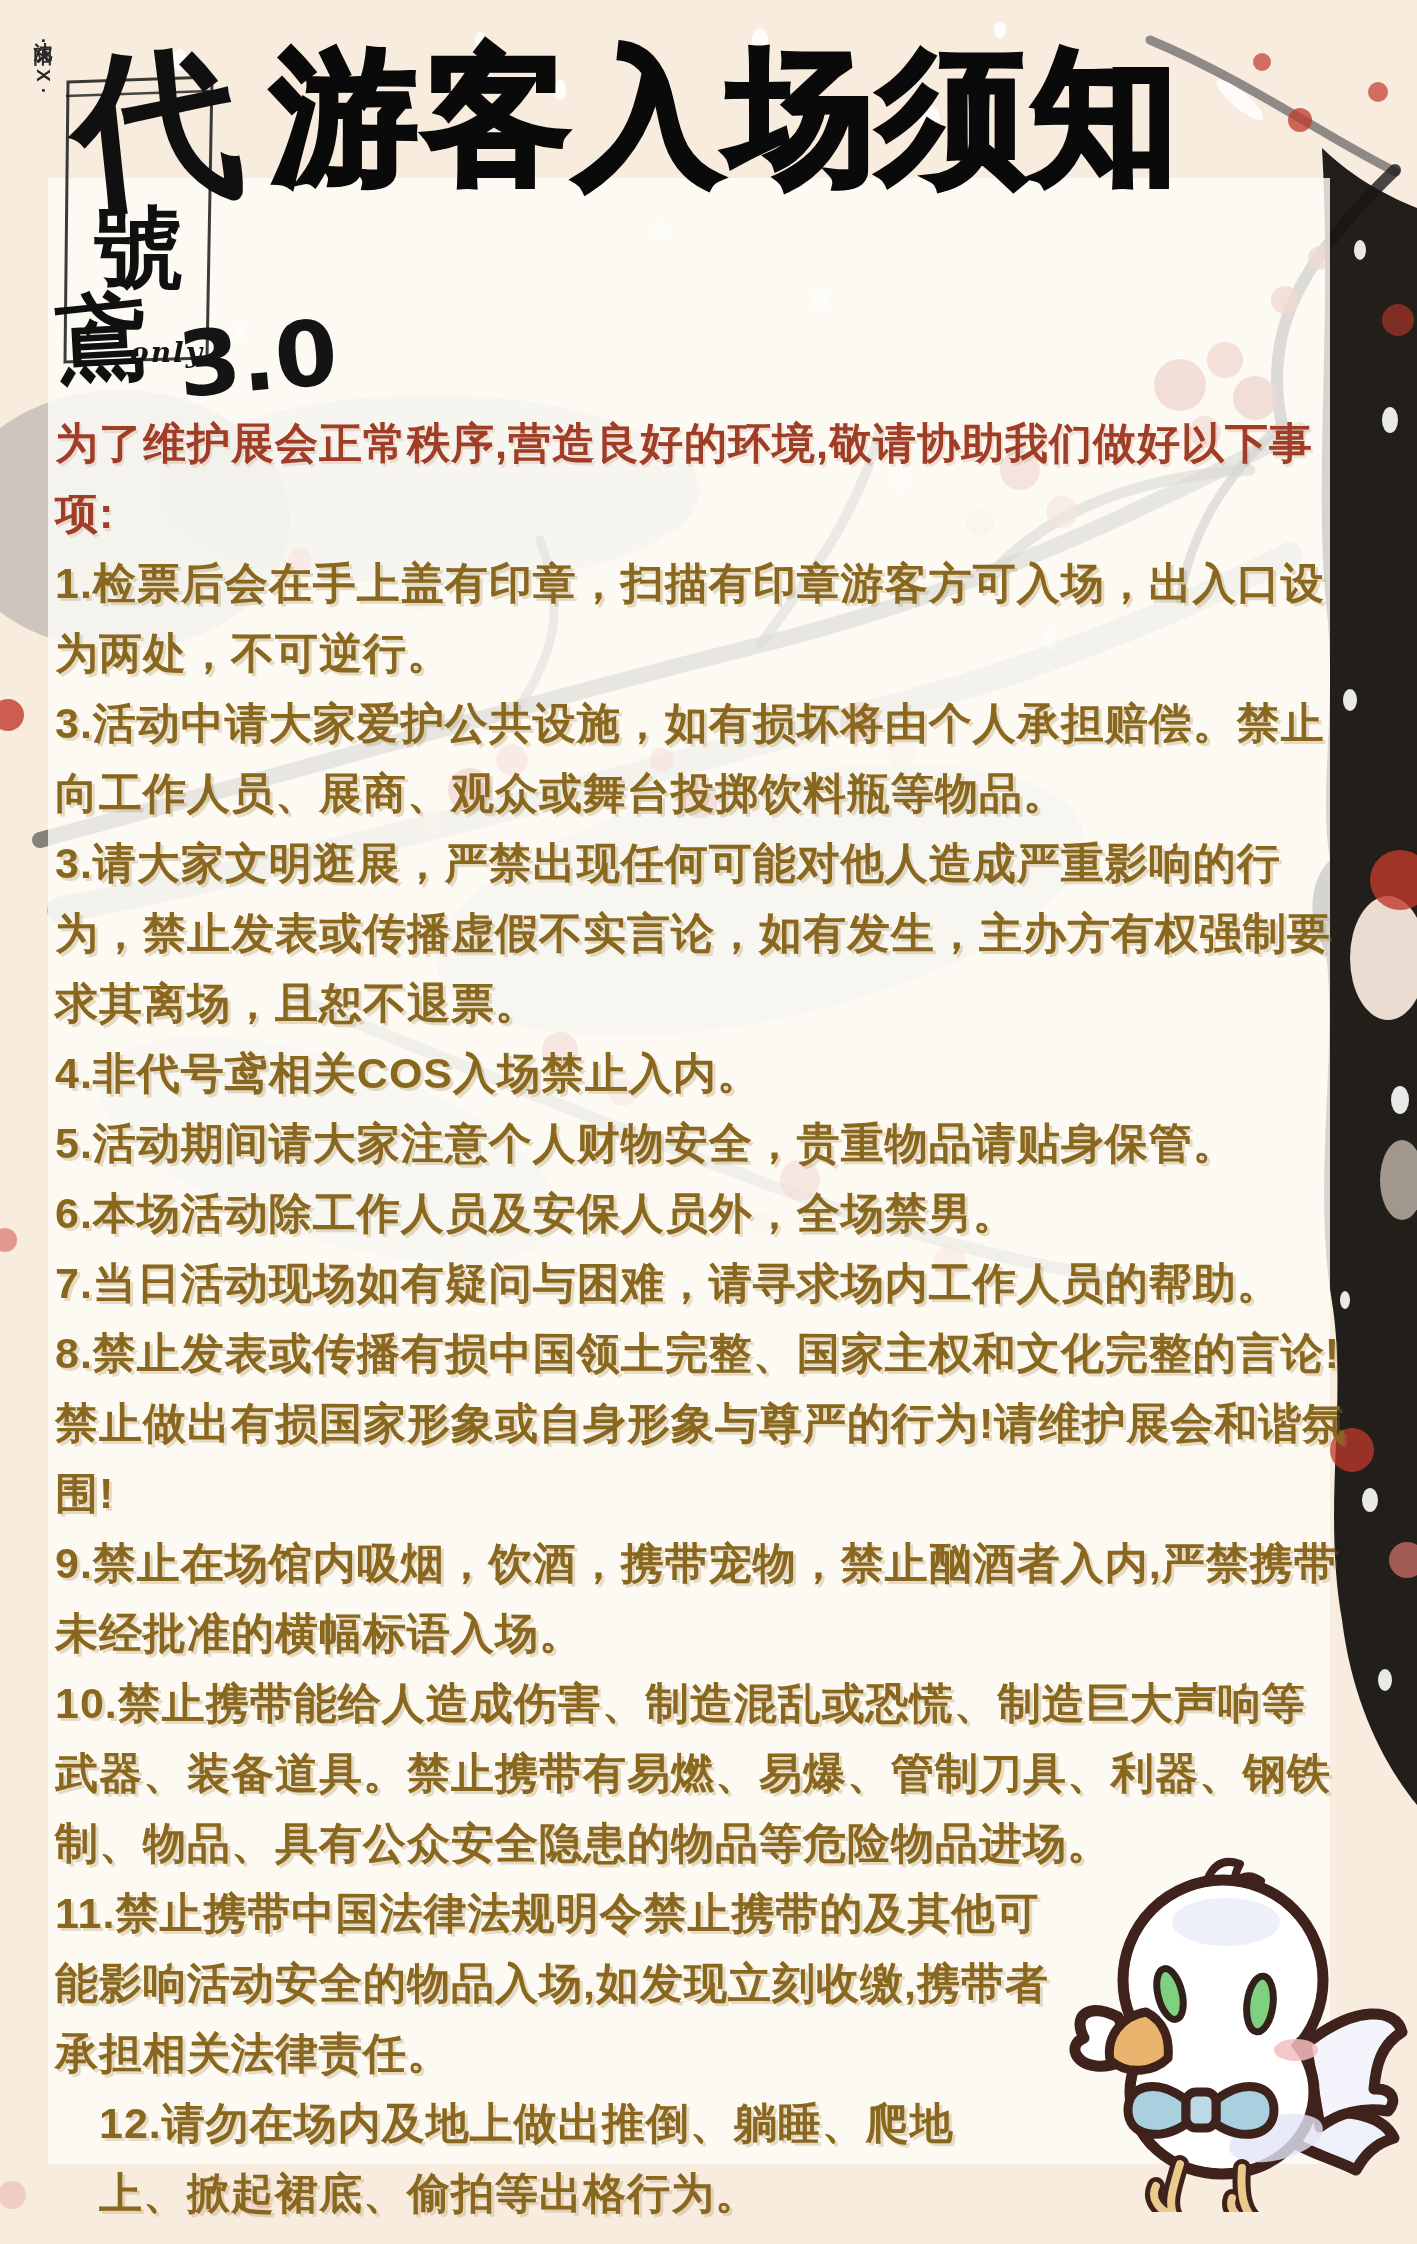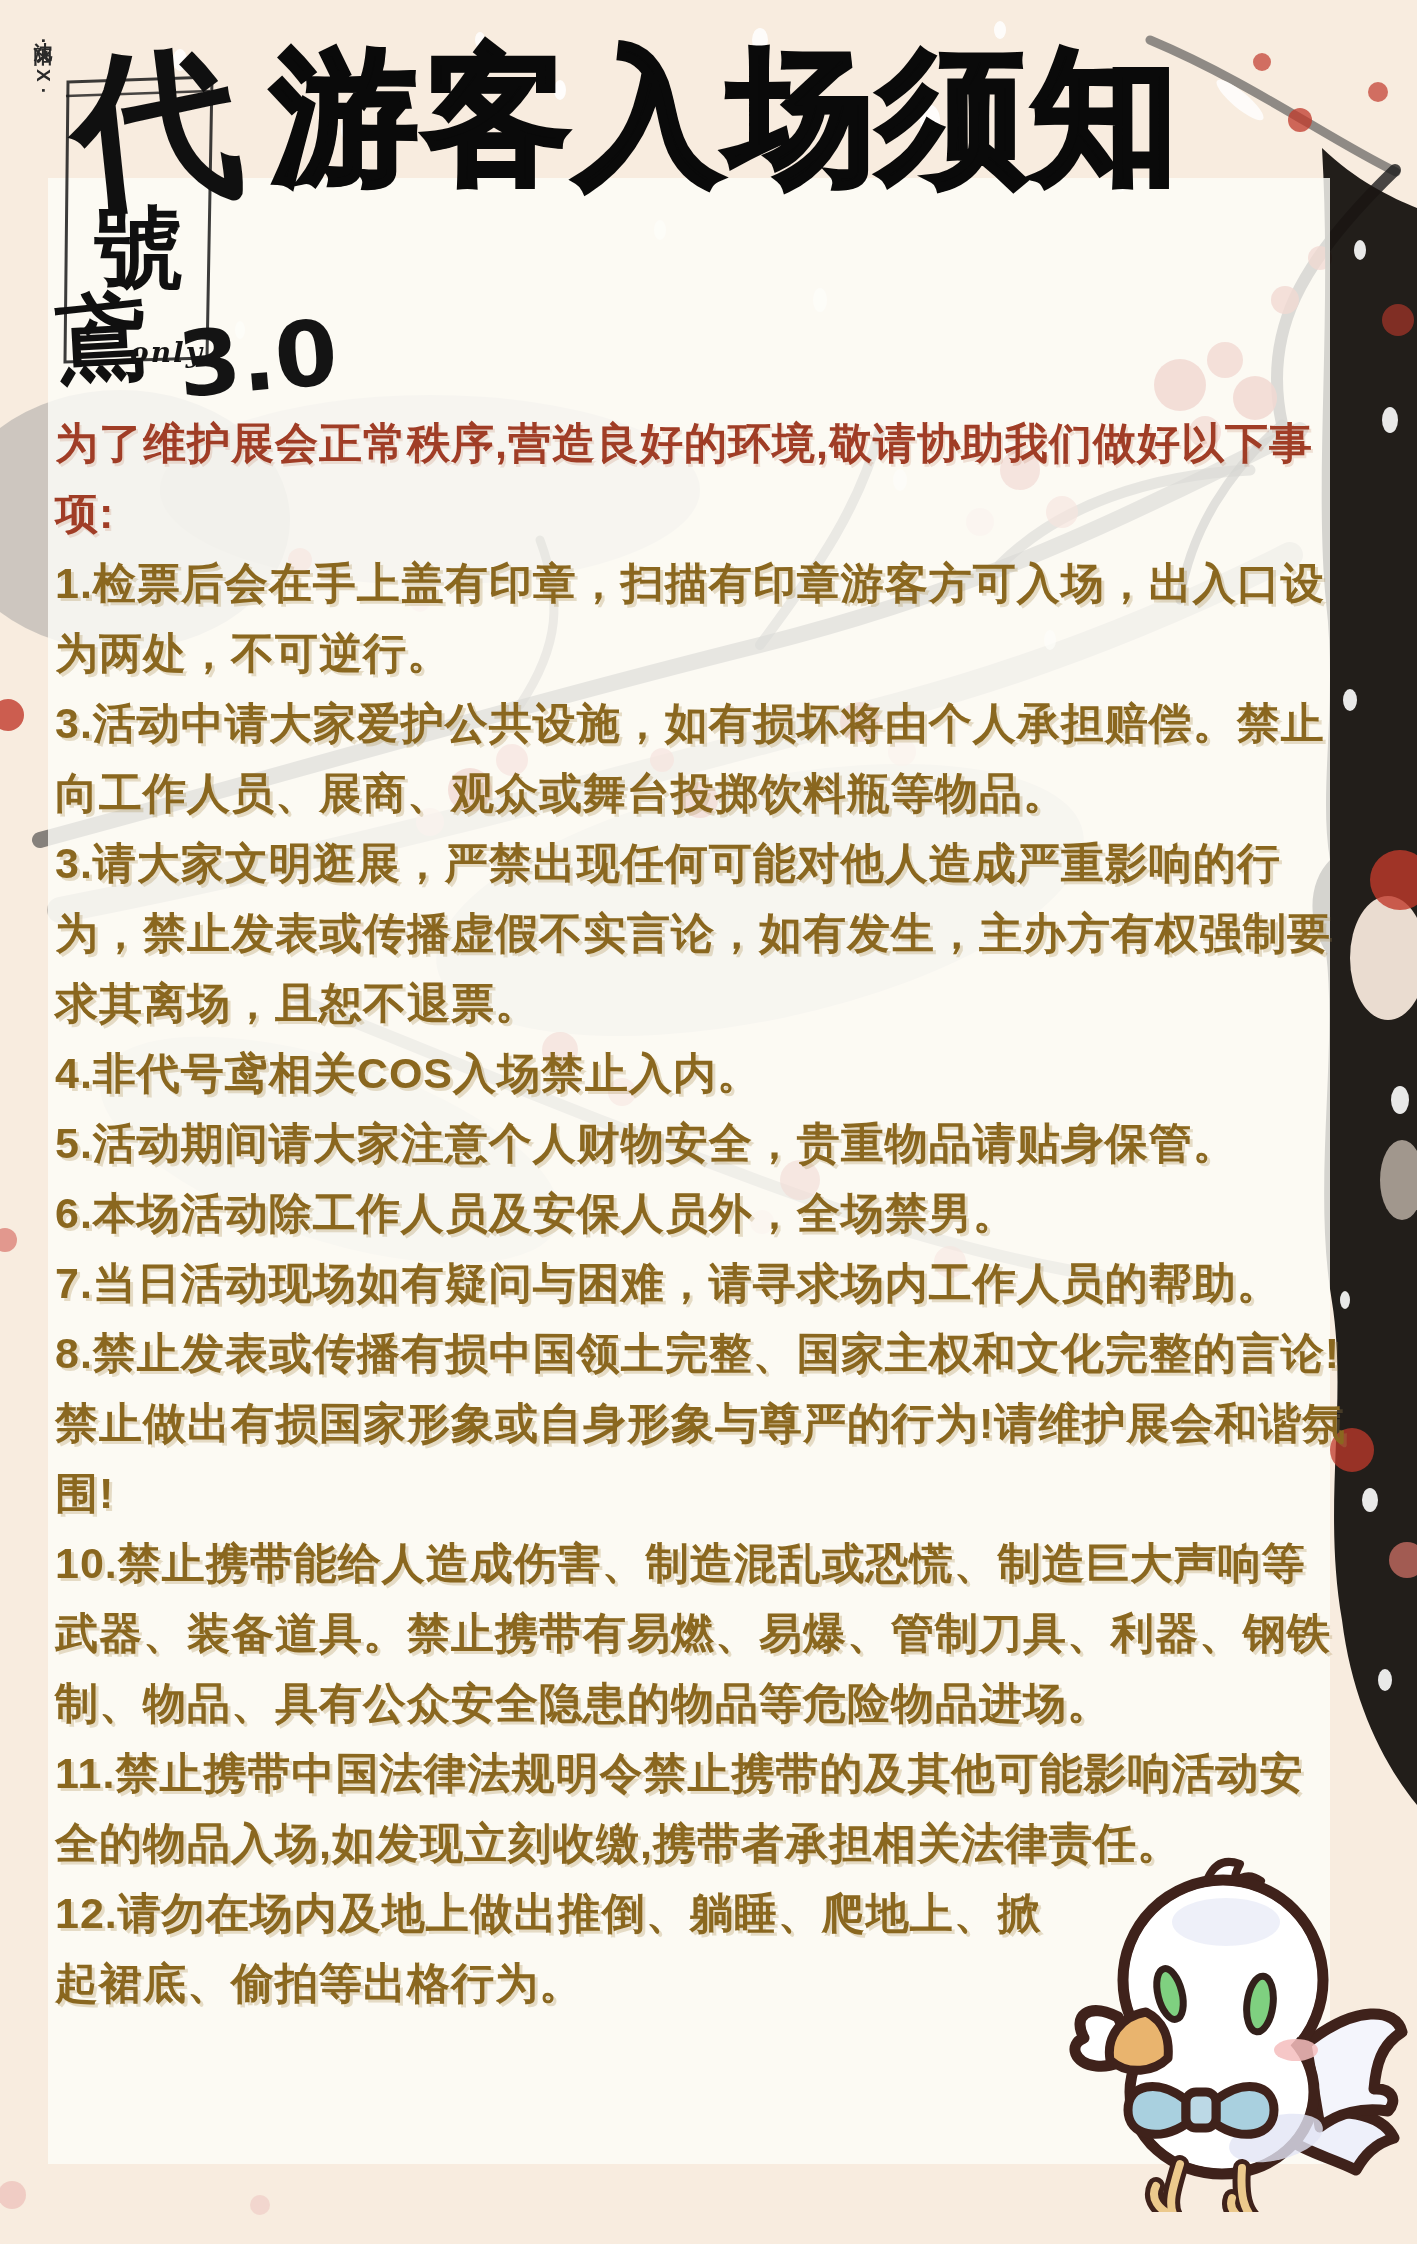--- a/index.html
+++ b/index.html
@@ -173,20 +173,21 @@
   <p class="intro">为了维护展会正常秩序,营造良好的环境,敬请协助我们做好以下事项:</p>
   <div class="rules">
     <p>1.检票后会在手上盖有印章，扫描有印章游客方可入场，出入口设为两处，不可逆行。</p>
     <p>3.活动中请大家爱护公共设施，如有损坏将由个人承担赔偿。禁止向工作人员、展商、观众或舞台投掷饮料瓶等物品。</p>
     <p>3.请大家文明逛展，严禁出现任何可能对他人造成严重影响的行为，禁止发表或传播虚假不实言论，如有发生，主办方有权强制要求其离场，且恕不退票。</p>
     <p>4.非代号鸢相关COS入场禁止入内。</p>
     <p>5.活动期间请大家注意个人财物安全，贵重物品请贴身保管。</p>
     <p>6.本场活动除工作人员及安保人员外，全场禁男。</p>
     <p>7.当日活动现场如有疑问与困难，请寻求场内工作人员的帮助。</p>
     <p>8.禁止发表或传播有损中国领土完整、国家主权和文化完整的言论!禁止做出有损国家形象或自身形象与尊严的行为!请维护展会和谐氛围!</p>
+    <p>9.禁止在场馆内吸烟，饮酒，携带宠物，禁止酗酒者入内,严禁携带未经批准的横幅标语入场。</p>
     <p>10.禁止携带能给人造成伤害、制造混乱或恐慌、制造巨大声响等武器、装备道具。禁止携带有易燃、易爆、管制刀具、利器、钢铁制、物品、具有公众安全隐患的物品等危险物品进场。</p>
     <p>11.禁止携带中国法律法规明令禁止携带的及其他可能影响活动安全的物品入场,如发现立刻收缴,携带者承担相关法律责任。</p>
     <p>12.请勿在场内及地上做出推倒、躺睡、爬地上、掀起裙底、偷拍等出格行为。</p>
   </div>
 </section>
 
 <svg class="mascot" width="370" height="360" viewBox="0 0 370 360" xmlns="http://www.w3.org/2000/svg">
   <g stroke="var(--mascot_outline)" stroke-width="11" stroke-linejoin="round" stroke-linecap="round">
 
     <path d="M 78 165 C 48 150 32 164 44 186 C 28 192 34 212 56 214 C 72 216 86 208 94 198 Z" fill="#ffffff"></path>

